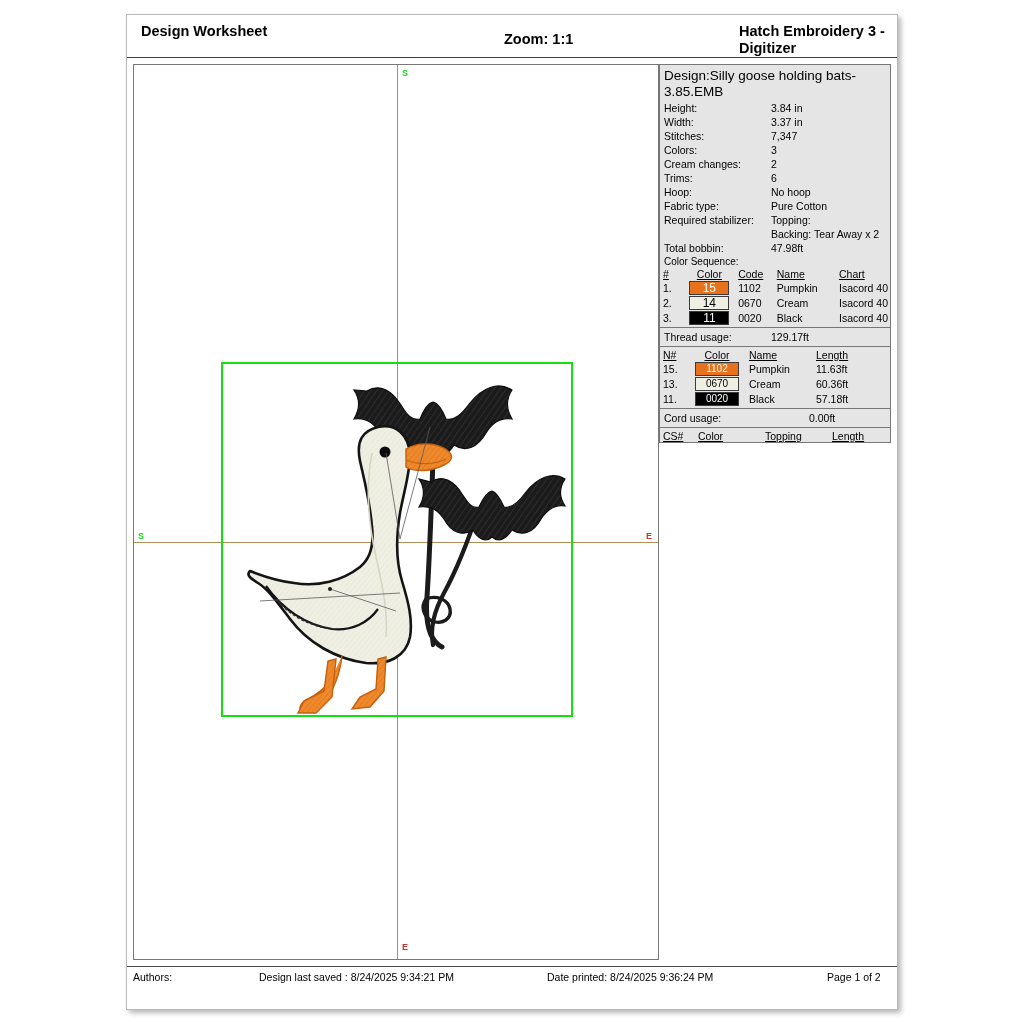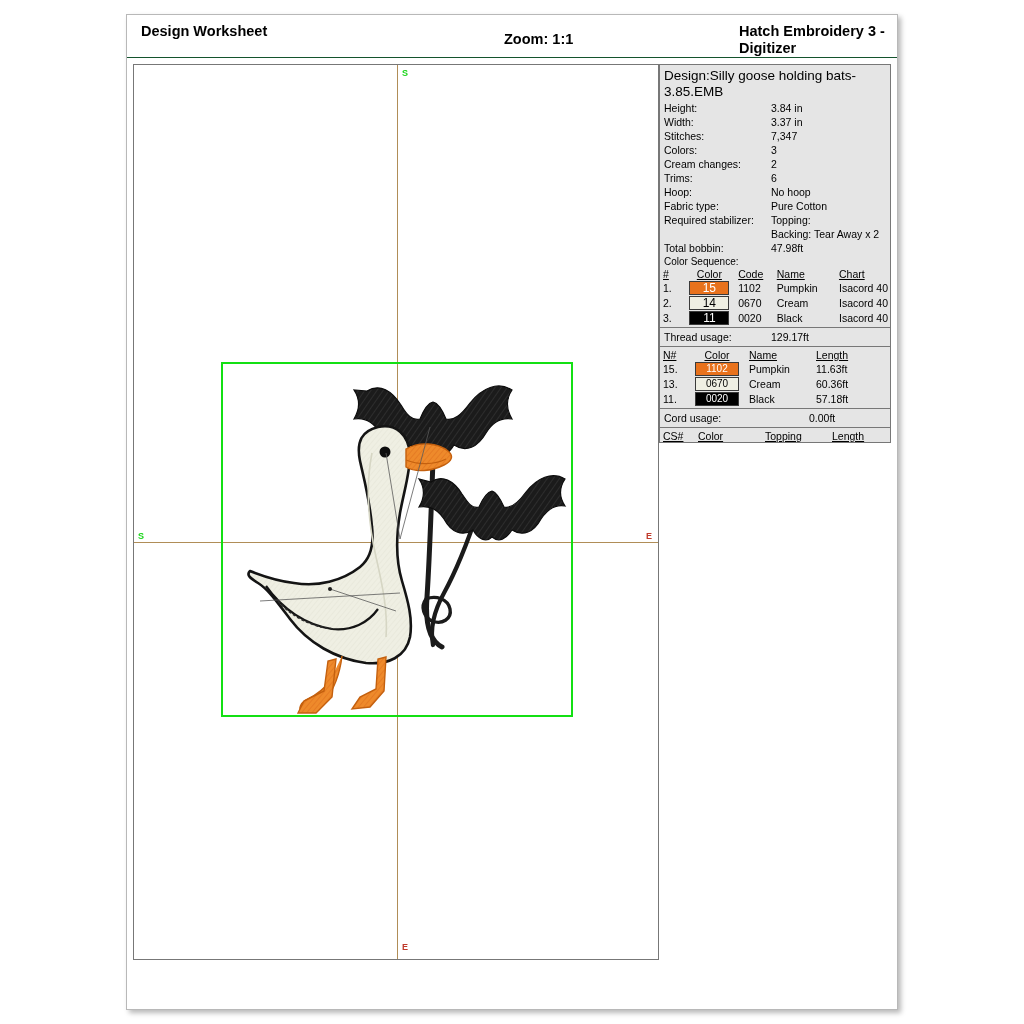--- a/index.html
+++ b/index.html
@@ -469,14 +469,20 @@
             <th style="width:62px;">Topping</th>
             <th>Length</th>
           </tr>
         </tbody>
           </table>
 
       </div>
     </div>
   </div>
 
+  <div id="footer">
+    <div class="ftr-cell" id="ftr-authors">Authors:</div>
+    <div class="ftr-cell" id="ftr-saved">Design last saved : 8/24/2025 9:34:21 PM</div>
+    <div class="ftr-cell" id="ftr-printed">Date printed: 8/24/2025 9:36:24 PM</div>
+    <div class="ftr-cell" id="ftr-page">Page 1 of 2</div>
+  </div>
 
 </div>
 
 </body></html>

